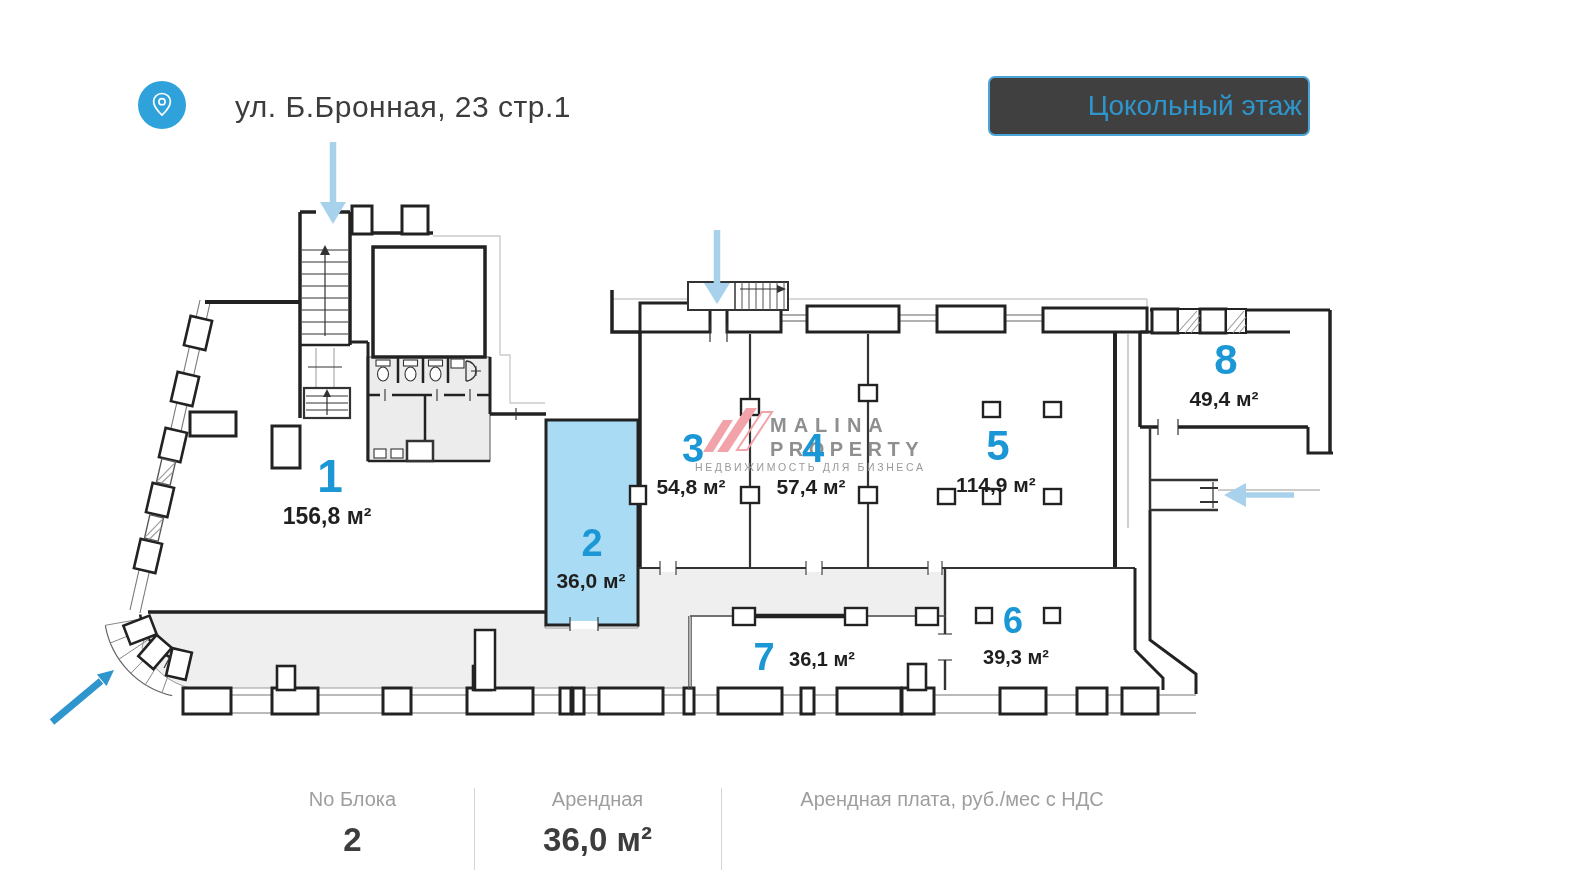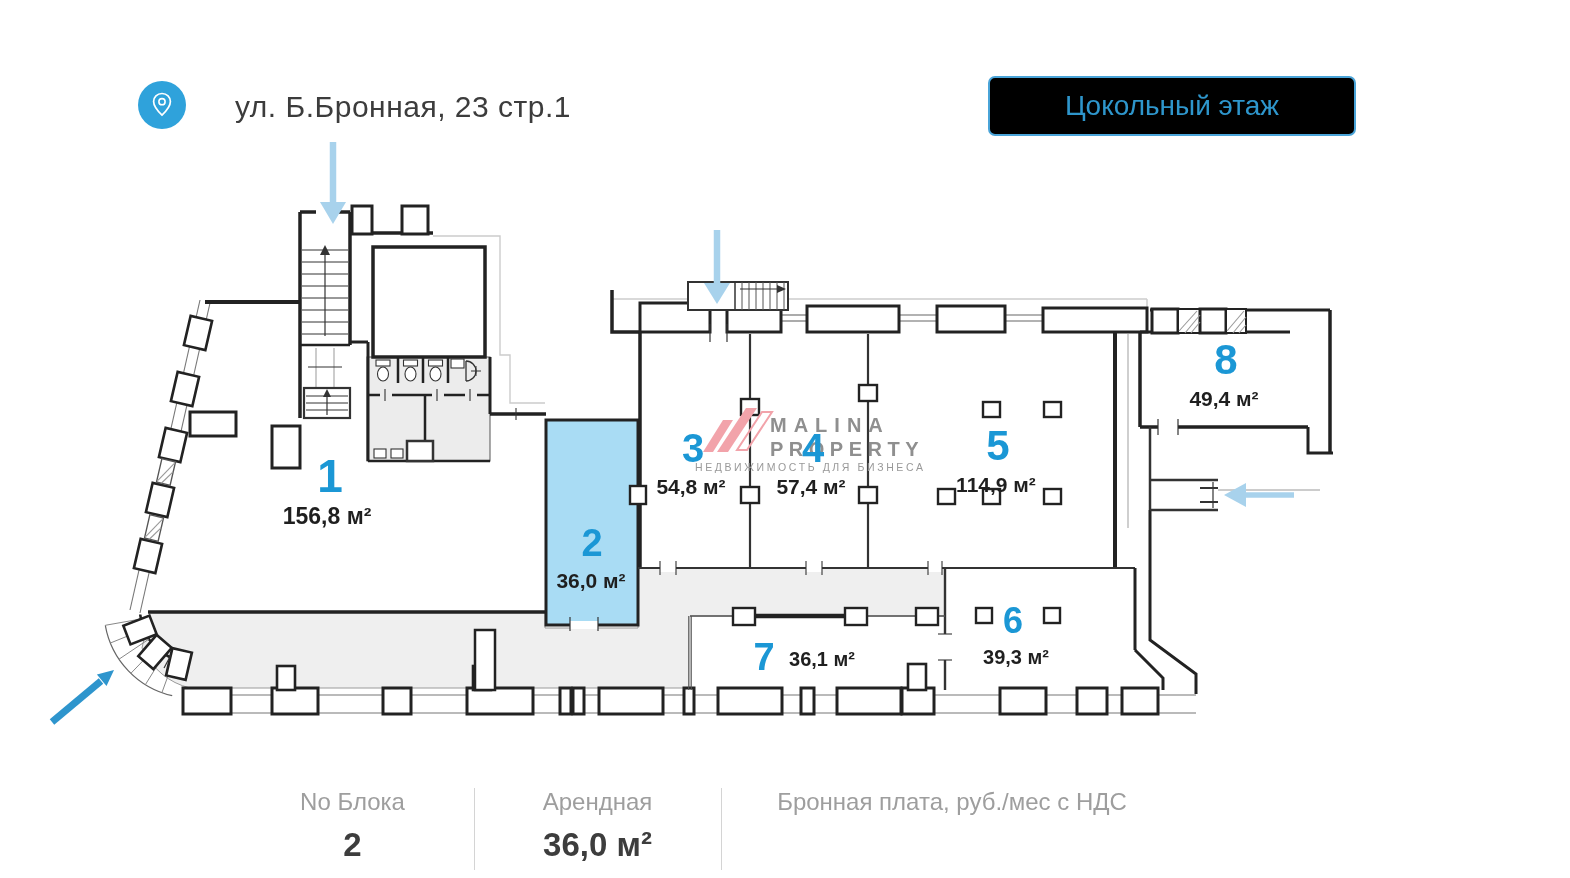--- a/index.html
+++ b/index.html
@@ -1,25 +1,25 @@
 <!DOCTYPE html>
 <html><head>
 <meta charset="utf-8">
 <style>
   html,body{margin:0;padding:0;background:#fff;}
   .page{position:relative;width:1570px;height:878px;background:#fff;overflow:hidden;
         font-family:"Liberation Sans",sans-serif;}
   .pin{position:absolute;left:137px;top:80px;width:50px;height:50px;}
   .address{position:absolute;left:215px;top:90px;font-size:30px;color:#3c3c3c;letter-spacing:.5px;margin-left:20px;}
-  .floor-btn{position:absolute;left:988px;top:76px;width:368px;height:60px;background:#000000;
+  .floor-btn{position:absolute;left:988px;top:76px;width:322px;height:60px;background:#404040;
              border:2px solid #4aa4d8;border-radius:7px;color:#2e96cc;font-size:28px;
-             font-family:"Liberation Sans",sans-serif;cursor:pointer;}
+             font-family:"Liberation Sans",sans-serif;cursor:pointer;text-align:right;}
   .plan-svg{position:absolute;left:0;top:0;}
   .fcol{position:absolute;top:788px;text-align:center;}
-  .fl{font-size:24px;color:#9e9e9e;}
+  .fl{font-size:20px;color:#9e9e9e;}
   .fv{font-size:33px;font-weight:bold;color:#3d3d3d;margin-top:10px;}
   .vdiv{position:absolute;top:788px;width:1px;height:82px;background:#d4d4d4;}
 </style>
 </head>
 <body>
 
 <div class="page">
 
   <div class="pin">
     <svg width="50" height="50" viewBox="0 0 50 50">
@@ -391,17 +391,17 @@
       <div class="fl">No Блока</div>
       <div class="fv">2</div>
     </div>
     <div class="vdiv" style="left:474px;"></div>
     <div class="fcol" style="left:480px;width:235px;">
       <div class="fl">Арендная</div>
       <div class="fv">36,0 м²</div>
     </div>
     <div class="vdiv" style="left:721px;"></div>
     <div class="fcol" style="left:727px;width:450px;">
-      <div class="fl">Бронная плата, руб./мес с НДС</div>
+      <div class="fl">Арендная плата, руб./мес с НДС</div>
     </div>
   </div>
 
 </div>
 
 </body></html>

